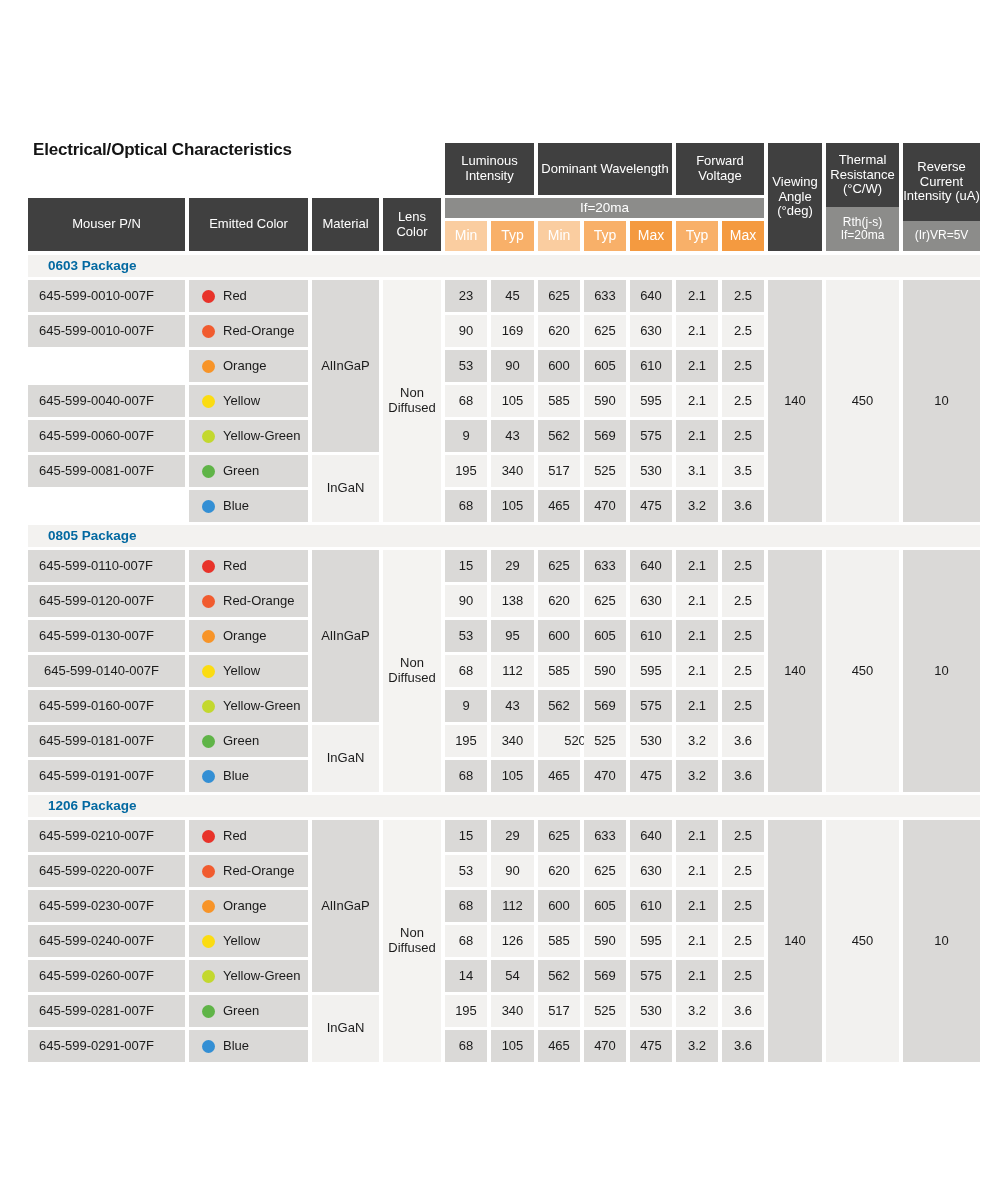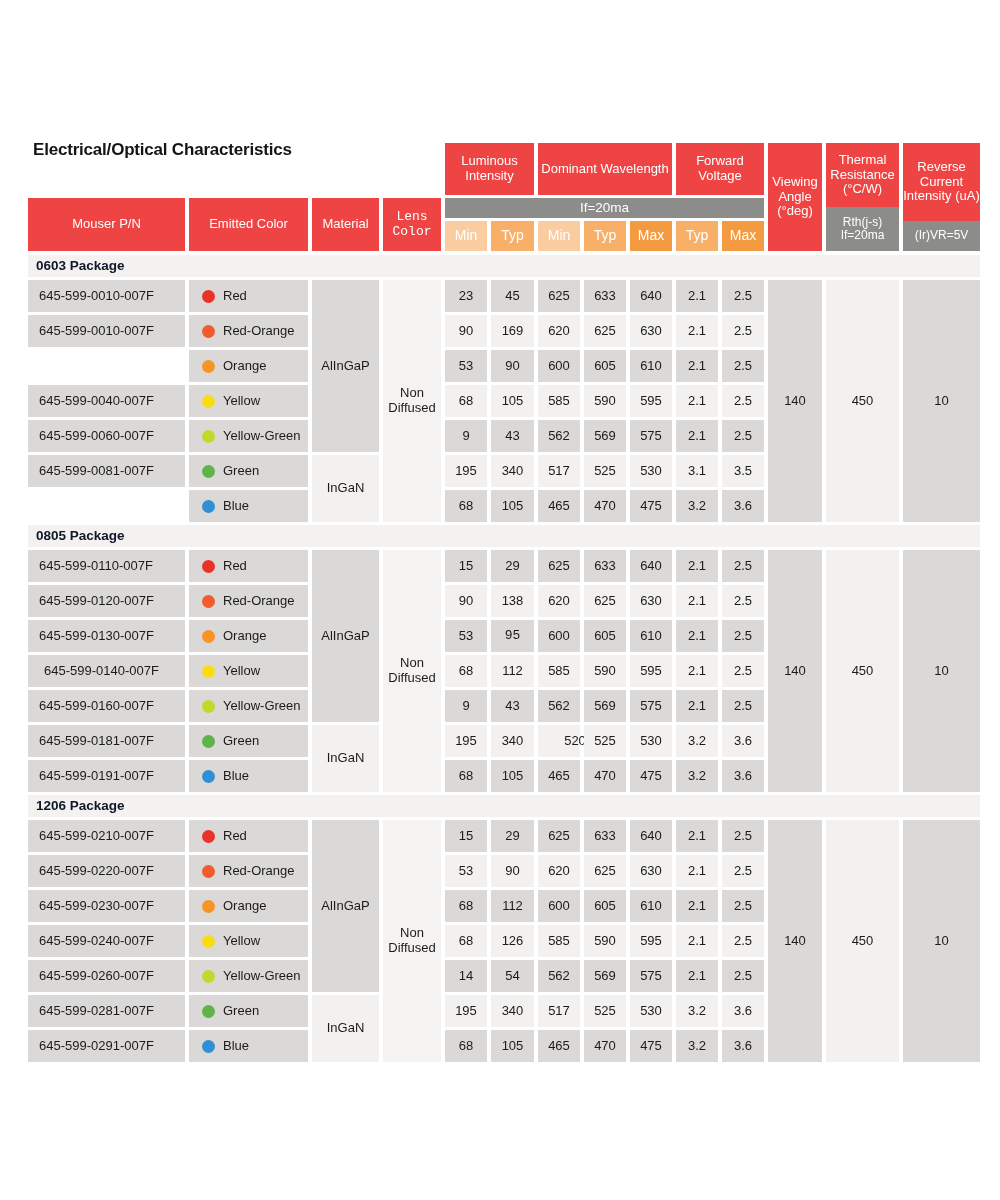--- a/index.html
+++ b/index.html
@@ -17,49 +17,49 @@
     grid-template-rows:52px 20px 30px;
     column-gap:4px;row-gap:3px;
   }
   .bgrid{
     position:absolute;left:28px;top:255px;display:grid;
     grid-template-columns:157px 119px 67px 58px 42px 43px 42px 42px 42px 42px 42px 54px 73px 77px;
     grid-template-rows:22px repeat(7,32px) 22px repeat(7,32px) 22px repeat(7,32px);
     column-gap:4px;row-gap:3px;
   }
   .cell{display:flex;align-items:center;justify-content:center;font-size:13px;line-height:1.12;text-align:center;}
-  .orange{background:#ef4444;color:#fff;}
+  .orange{background:#404040;color:#fff;}
   .graybar{background:#8C8C8A;color:#fff;font-size:13.5px;}
   .graysub{background:#8C8C8A;color:#fff;font-size:12px;}
   .t-min{background:#FACDA0;color:#fff;font-size:14px;}
   .t-typ{background:#F8B069;color:#fff;font-size:14px;}
   .t-max{background:#F49A40;color:#fff;font-size:14px;}
   .hc-pn{grid-column:1;grid-row:2 / span 2;}
   .hc-ec{grid-column:2;grid-row:2 / span 2;}
   .hc-mat{grid-column:3;grid-row:2 / span 2;}
-  .hc-lens{grid-column:4;grid-row:2 / span 2;font-family:Liberation Mono, monospace;}
+  .hc-lens{grid-column:4;grid-row:2 / span 2;}
   .hg-lum{grid-column:5 / span 2;grid-row:1;}
   .hg-dom{grid-column:7 / span 3;grid-row:1;}
   .hg-fwd{grid-column:10 / span 2;grid-row:1;}
   .hc-if{grid-column:5 / span 7;grid-row:2;}
   .sc5{grid-column:5;grid-row:3;} .sc6{grid-column:6;grid-row:3;}
   .sc7{grid-column:7;grid-row:3;} .sc8{grid-column:8;grid-row:3;}
   .sc9{grid-column:9;grid-row:3;} .sc10{grid-column:10;grid-row:3;}
   .sc11{grid-column:11;grid-row:3;}
   .hc-view{grid-column:12;grid-row:1 / span 3;padding:0 1px;}
   .hc-stack{display:flex;flex-direction:column;}
   .hc-thermal{grid-column:13;grid-row:1 / span 3;}
   .hc-reverse{grid-column:14;grid-row:1 / span 3;}
   .grow{flex:1 1 auto;}
   .h44{height:44px;flex:0 0 44px;}
   .h30{height:30px;flex:0 0 30px;}
   .bg-dark{background:#DAD9D7;}
   .bg-light{background:#F2F1EF;}
   .bg-lighter{background:#F4F3F1;}
-  .section-label{background:#F3F2F0;justify-content:flex-start;font-weight:700;font-size:13.5px;padding-left:8px;color:#0f172a;}
+  .section-label{background:#F3F2F0;justify-content:flex-start;font-weight:700;font-size:13.5px;padding-left:20px;color:#0369a1;}
   .pn{justify-content:flex-start;padding-left:11px;}
   .ec{justify-content:flex-start;padding-left:13px;gap:8px;}
   .dot{width:13px;height:13px;border-radius:50%;flex:0 0 13px;display:inline-block;}
 </style>
 </head>
 <body>
 
 <div class="page">
 
   <div class="title">Electrical/Optical Characteristics</div>
@@ -205,21 +205,21 @@
       <div class="cell num bg-light" style="grid-area: 11 / 8;">625</div>
       <div class="cell num bg-light" style="grid-area: 11 / 9;">630</div>
       <div class="cell num bg-light" style="grid-area: 11 / 10;">2.1</div>
       <div class="cell num bg-light" style="grid-area: 11 / 11;">2.5</div>
       <div class="cell pn bg-dark" style="grid-area: 12 / 1;">645-599-0130-007F</div>
       <div class="cell ec bg-dark" style="grid-area: 12 / 2;">
         <span class="dot" style="background: rgb(247, 148, 40);"></span>
         <span>Orange</span>
       </div>
       <div class="cell num bg-dark" style="grid-area: 12 / 5;">53</div>
-      <div class="cell num bg-dark" style="grid-area: 12 / 6; font-family: Liberation Mono, monospace;">95</div>
+      <div class="cell num bg-dark" style="grid-area: 12 / 6;">95</div>
       <div class="cell num bg-dark" style="grid-area: 12 / 7;">600</div>
       <div class="cell num bg-dark" style="grid-area: 12 / 8;">605</div>
       <div class="cell num bg-dark" style="grid-area: 12 / 9;">610</div>
       <div class="cell num bg-dark" style="grid-area: 12 / 10;">2.1</div>
       <div class="cell num bg-dark" style="grid-area: 12 / 11;">2.5</div>
       <div class="cell pn bg-dark" style="grid-area: 13 / 1; padding-left: 16px;">645-599-0140-007F</div>
       <div class="cell ec bg-dark" style="grid-area: 13 / 2;">
         <span class="dot" style="background: rgb(251, 220, 18);"></span>
         <span>Yellow</span>
       </div>

